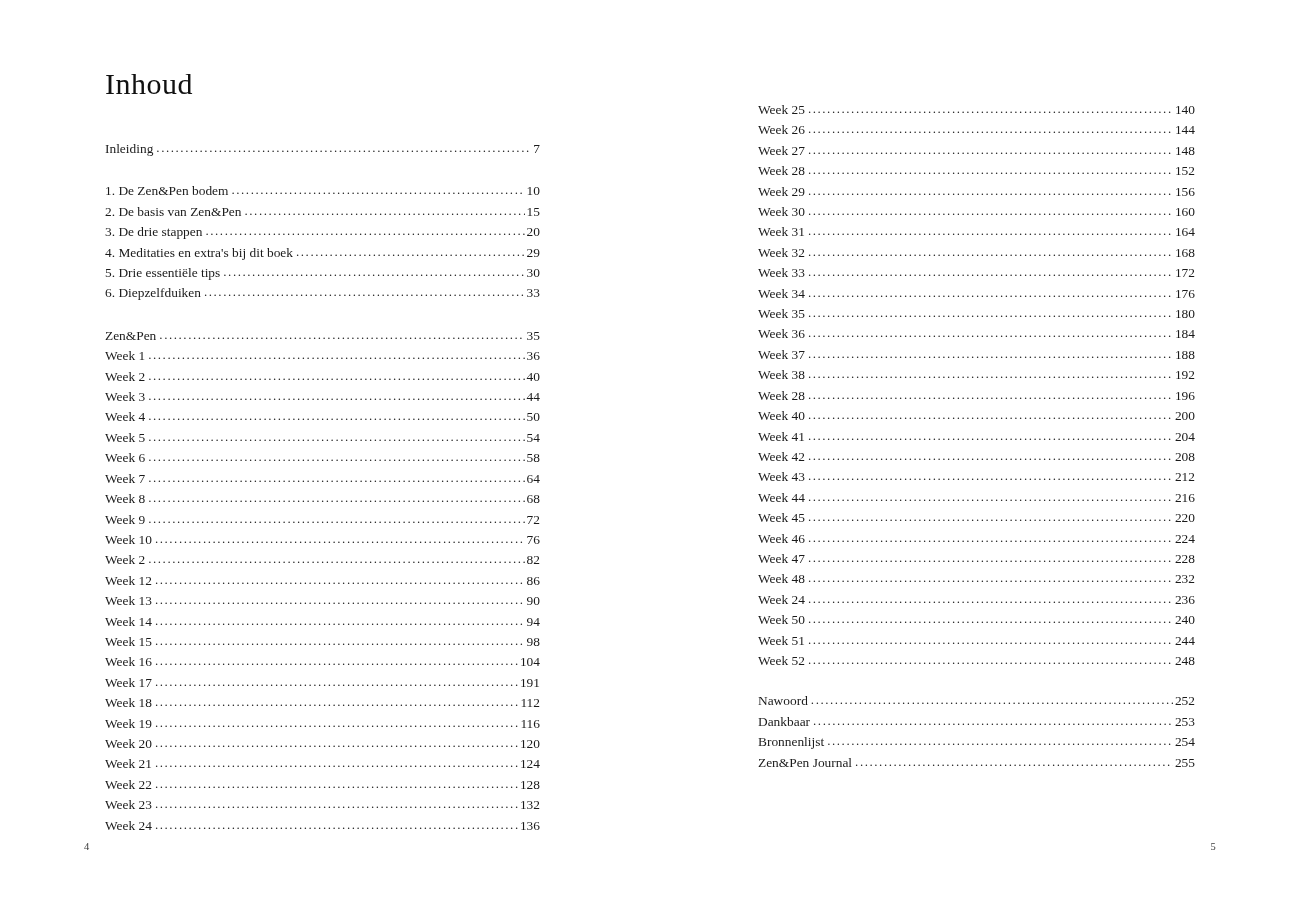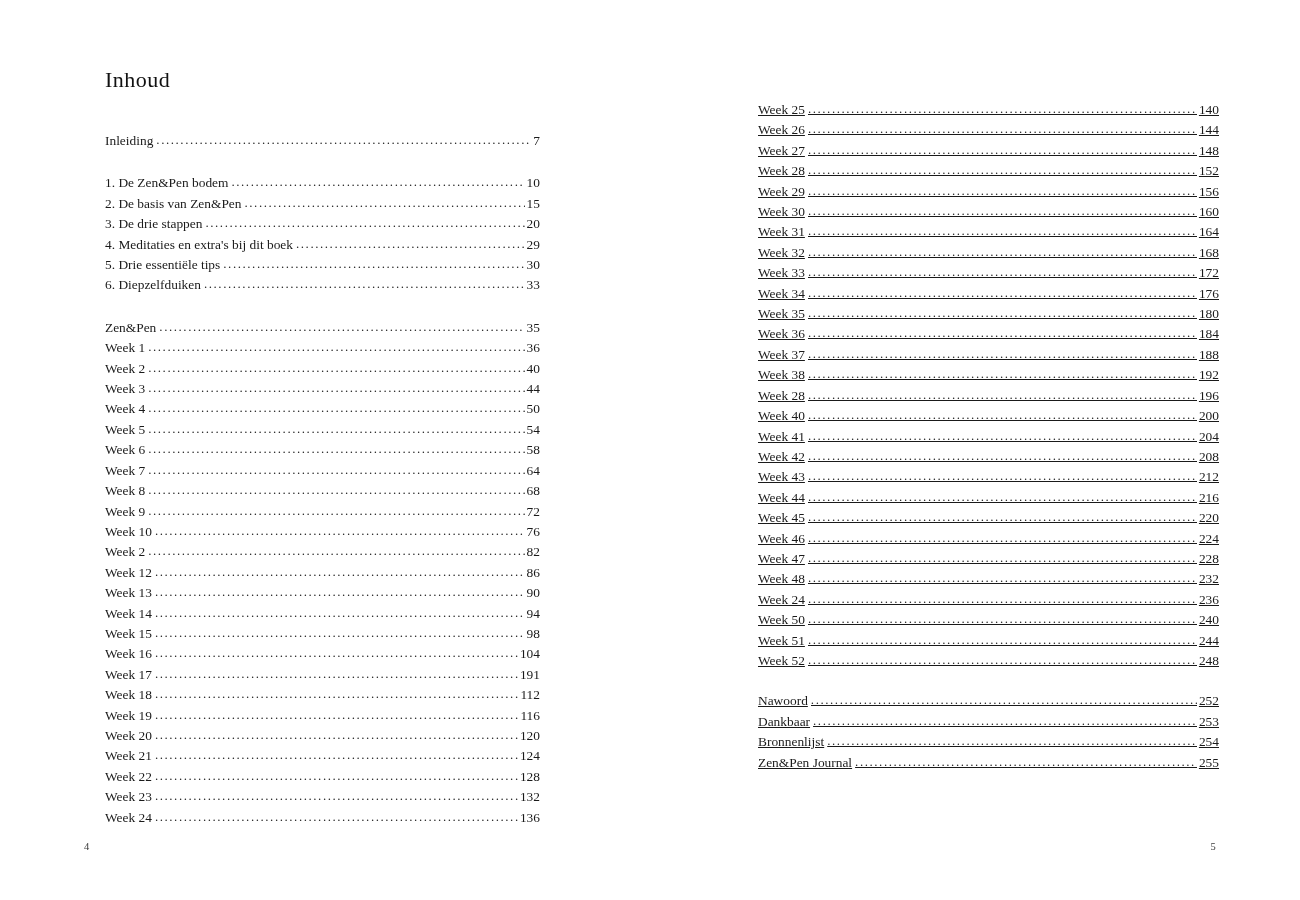--- a/index.html
+++ b/index.html
@@ -23,26 +23,25 @@
   .page {
     position: relative;
     width: 650px;
     height: 900px;
     box-sizing: border-box;
   }
   .page-left {
     padding: 55px 110px 0 105px;
   }
   .page-right {
-    padding: 55px 81px 0 108px;
-    text-decoration: underline;
+    padding: 55px 105px 0 108px;
   }
   .doc-title {
     font-family: "Liberation Serif", serif;
-    font-size: 22px;
+    font-size: 30px;
     font-weight: 400;
     letter-spacing: 0.5px;
     margin: 12px 0 38px 0;
     color: #111;
   }
   .toc {
     font-size: 13.4px;
     line-height: 20.4px;
   }
   .toc-entry {

